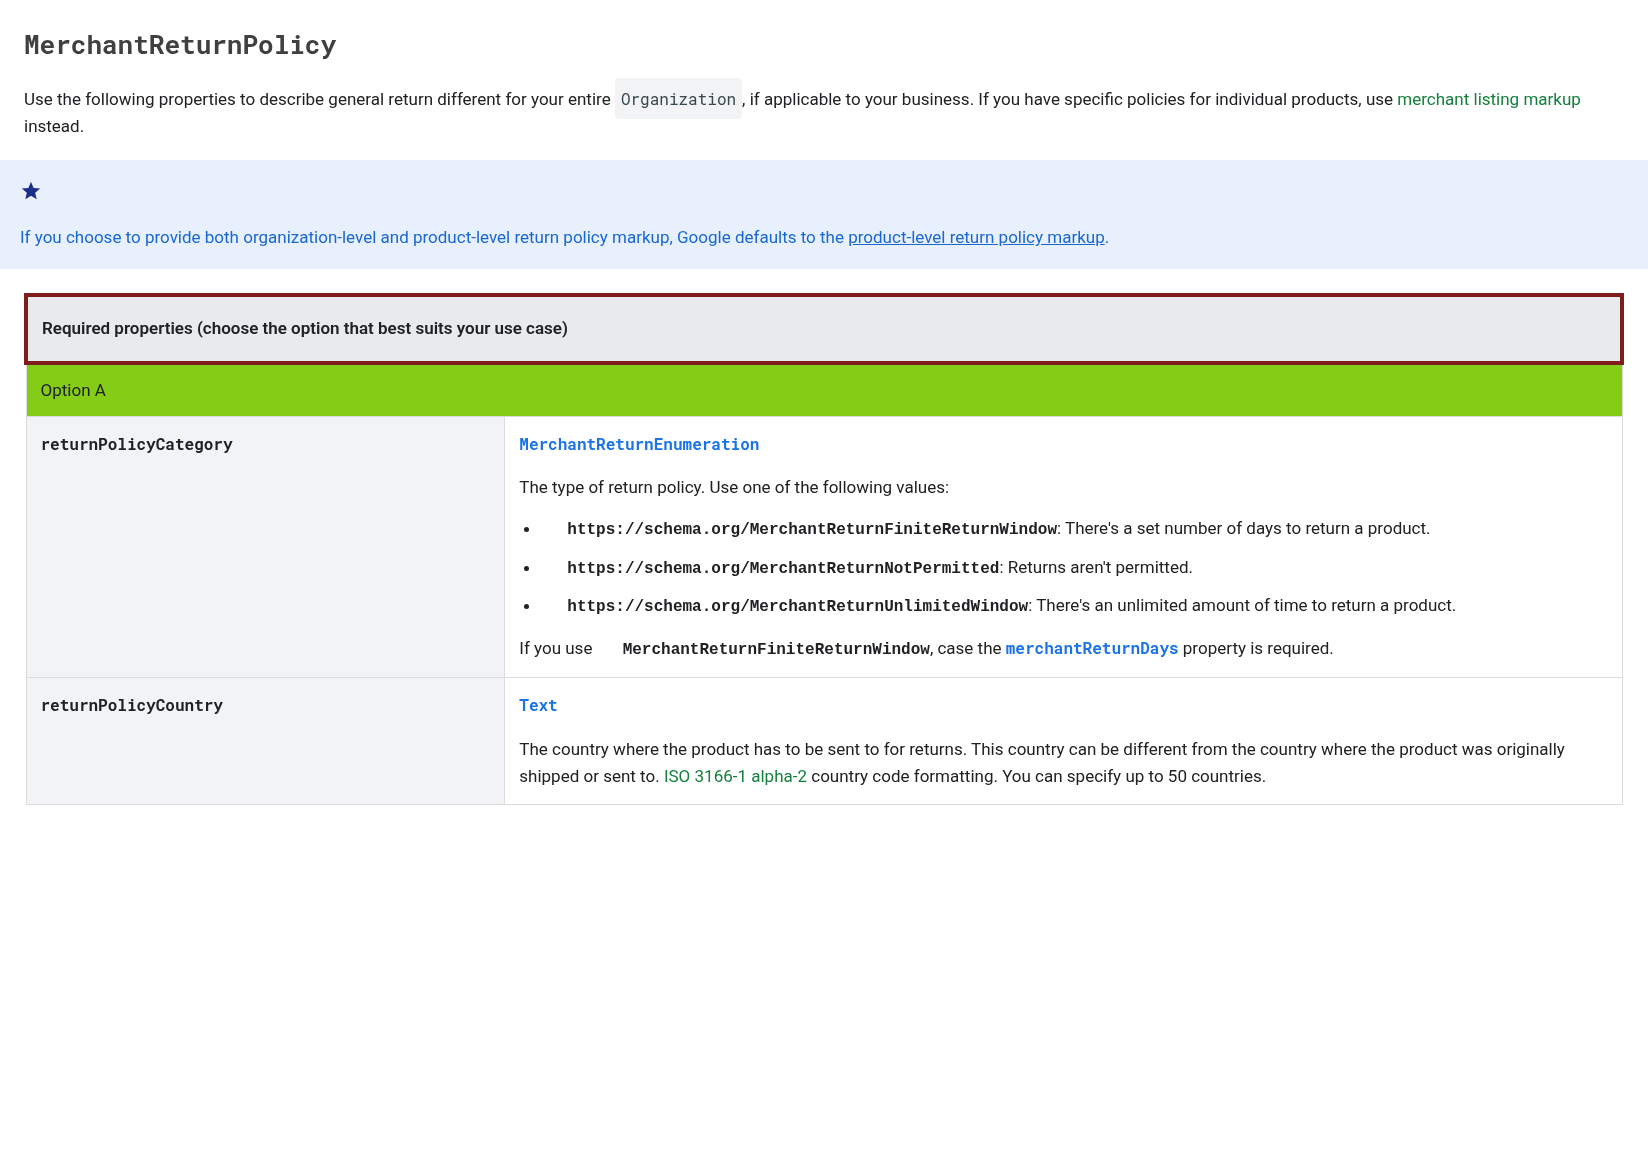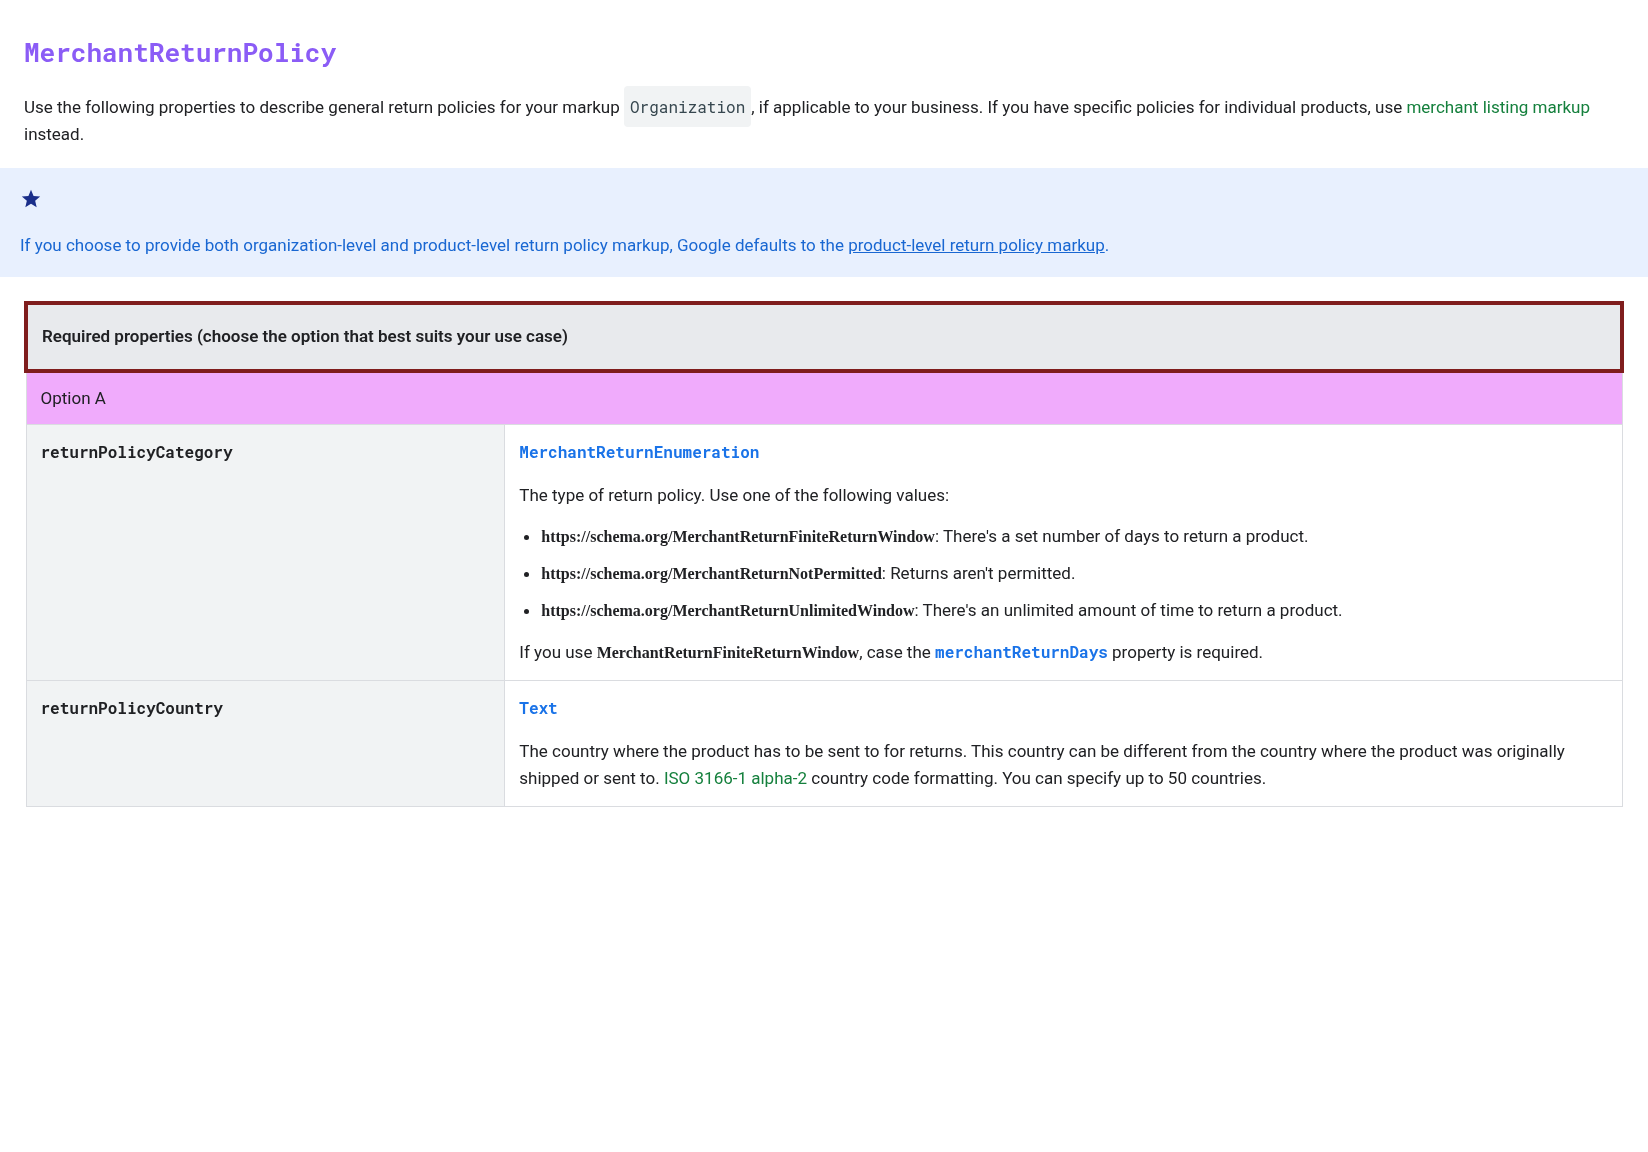--- a/index.html
+++ b/index.html
@@ -11,22 +11,22 @@
       padding: 24px;
       color: #202124;
       font-size: 17px;
       line-height: 1.6;
       background: #fff;
     }
     h1 {
       font-family: "Roboto Mono", "SF Mono", Monaco, Consolas, monospace;
       font-size: 26px;
       font-weight: 700;
-      margin: 8px 0 20px 0;
-      color: #8b5cf6;
+      margin: 0 0 20px 0;
+      color: #404040;
     }
     .intro {
       margin-bottom: 20px;
       color: #202124;
     }
     code {
       font-family: "Roboto Mono", "SF Mono", Monaco, Consolas, monospace;
       background: #f1f3f4;
       padding: 10px 6px;
       border-radius: 4px;
@@ -70,21 +70,21 @@
     table.props th.header-row {
       background: #e8eaed;
       text-align: left;
       padding: 18px 14px;
       font-weight: 600;
       font-size: 17px;
       color: #202124;
       border: 4px solid #7f1d1d;
     }
     table.props td.option-row {
-      background: #f0abfc;
+      background: #84cc16;
       padding: 12px 14px;
       color: #202124;
       border: 1px solid #dadce0;
     }
     table.props td {
       padding: 14px;
       vertical-align: top;
       border: 1px solid #dadce0;
     }
     table.props td.prop-name {
@@ -108,39 +108,40 @@
       margin-top: 16px;
     }
     ul {
       padding-left: 22px;
       margin: 14px 0;
     }
     ul li {
       margin-bottom: 10px;
     }
     .code-inline {
-      font-family: Liberation Serif, serif;
+      font-family: Liberation Mono, monospace;
       font-weight: 700;
       font-size: 16px;
+      margin-left: 26px;
     }
     .code-link {
       font-family: "Roboto Mono", "SF Mono", Monaco, Consolas, monospace;
       font-weight: 700;
       color: #1a73e8;
       font-size: 16px;
       text-align: center;
     }
   </style>
 </head>
 <body>
 
 <h1>MerchantReturnPolicy</h1>
 
 <p class="intro">
-  <span>Use the following properties to describe general return policies for your markup </span><code>Organization</code><span>, if applicable to your business. If you have specific policies for individual products, use </span><a href="#">merchant listing markup</a><span> instead.</span>
+  <span>Use the following properties to describe general return different for your entire </span><code>Organization</code><span>, if applicable to your business. If you have specific policies for individual products, use </span><a href="#">merchant listing markup</a><span> instead.</span>
 </p>
 
 <div class="note-box">
   <span class="star-icon">
     <svg viewBox="0 0 24 24">
         <path d="M12 17.27L18.18 21l-1.64-7.03L22 9.24l-7.19-.61L12 2 9.19 8.63 2 9.24l5.46 4.73L5.82 21z"></path>
       </svg>
   </span>
   <span>
     <span>If you choose to provide both organization-level and product-level return policy markup, Google defaults to the </span><a href="#" class="note-link">product-level return policy markup</a><span>.</span>

